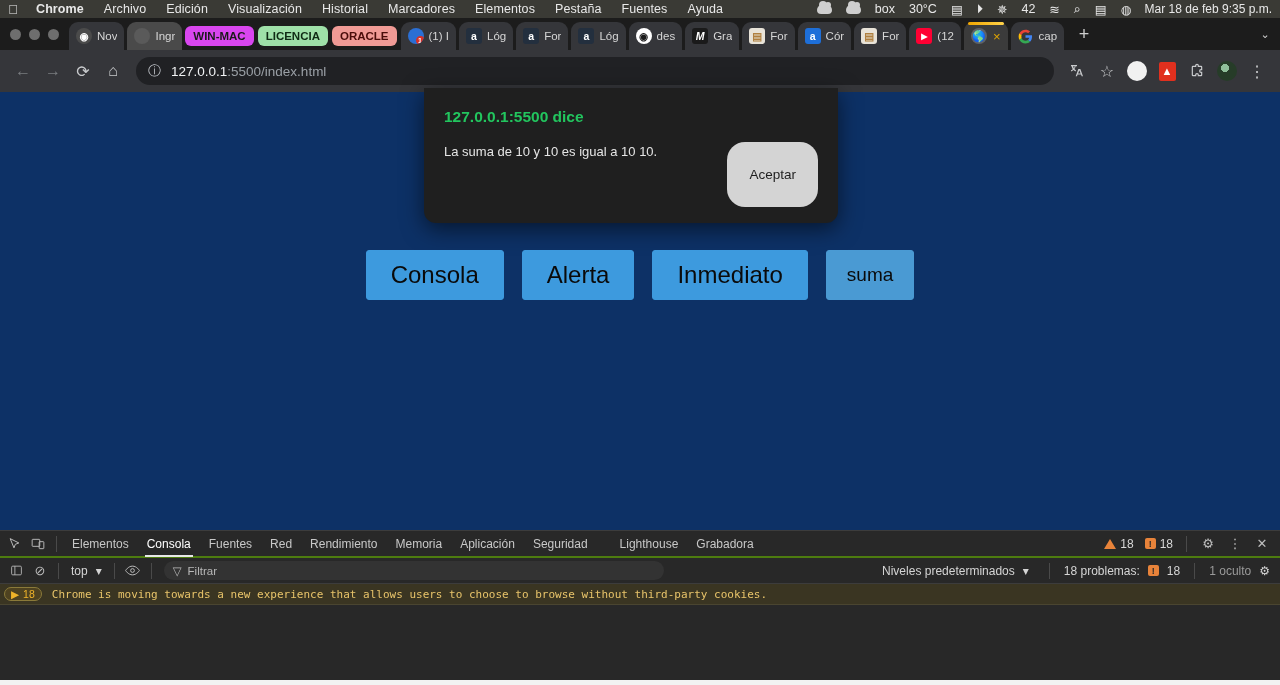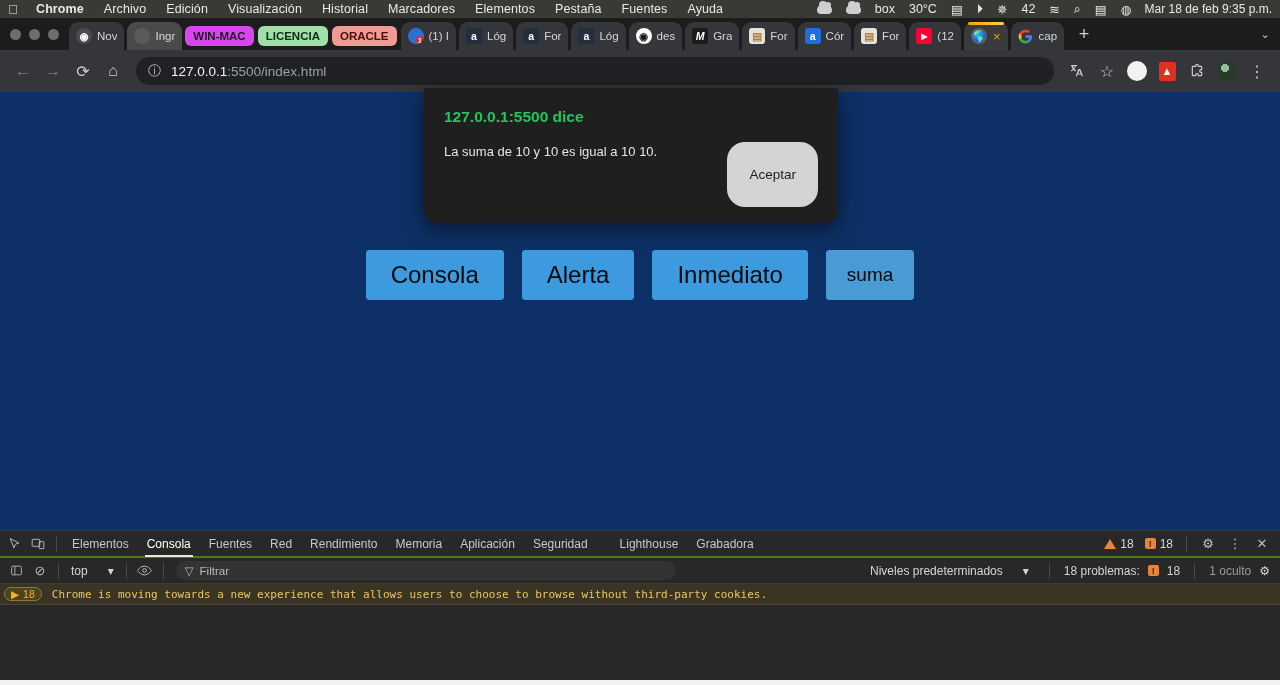--- a/index.html
+++ b/index.html
@@ -130,21 +130,21 @@
           white-space:nowrap;position:relative;}
   .dt-tab.active{color:#ffffff;}
   .dt-tab.active:after{content:"";position:absolute;left:7px;right:7px;bottom:0;height:2px;background:#e8e8e8;}
   .dt-right{margin-left:auto;display:flex;align-items:center;padding-right:6px;gap:3px;}
   .warnbadge{display:flex;align-items:center;gap:4px;font-size:12px;color:#d8d8d8;padding:0 4px;}
   .tri{width:0;height:0;border-left:6px solid transparent;border-right:6px solid transparent;border-bottom:10px solid #e8833a;}
   .errsq{width:11px;height:11px;background:#e8833a;border-radius:2px;color:#282828;font-size:9px;font-weight:bold;
          display:flex;align-items:center;justify-content:center;}
 
   .dt-filter{height:26px;display:flex;align-items:center;background:#282828;border-bottom:1px solid #3c3c3c;padding:0 4px;}
-  .topsel{font-size:12px;color:#d5d5d5;padding:0 6px;display:flex;align-items:center;gap:20px;}
+  .topsel{font-size:12px;color:#d5d5d5;padding:0 6px;display:flex;align-items:center;gap:8px;}
   .filterbox{flex:0 0 auto;width:500px;height:19px;background:#333333;border-radius:10px;
              display:flex;align-items:center;padding:0 9px;gap:6px;margin-left:6px;}
   .filterbox span{font-size:11.5px;color:#b8b8b8;}
   .dt-filter-right{margin-left:auto;display:flex;align-items:center;gap:8px;padding-right:6px;font-size:12px;color:#d5d5d5;}
 
   .consolemsg{height:21px;background:#3a3522;display:flex;align-items:center;
               border-bottom:1px solid #4a4530;padding-left:4px;}
   .msgbadge{display:flex;align-items:center;gap:4px;background:#4e4220;border:1px solid #8a7a3a;
             border-radius:9px;padding:0 6px;height:14px;font-size:10.5px;color:#f0b429;}
   .msgtext{font-family:"DejaVu Sans Mono", monospace;font-size:11px;color:#e8c46a;margin-left:10px;white-space:nowrap;}

